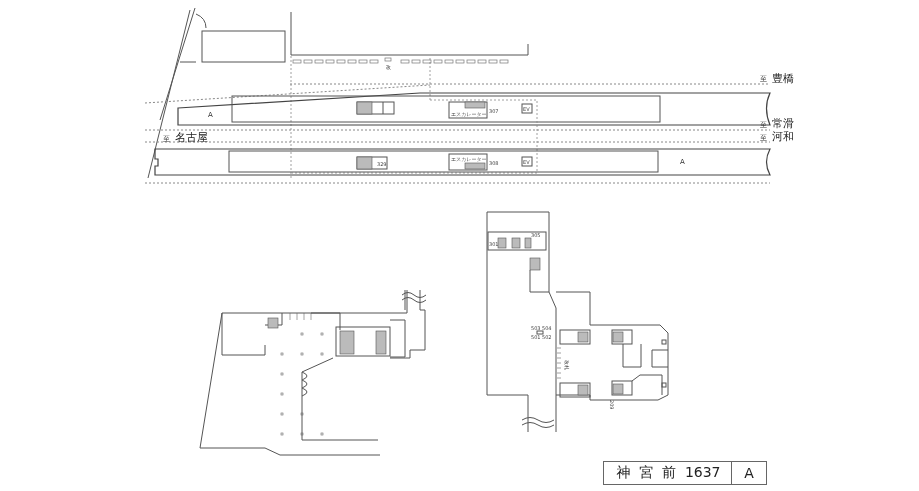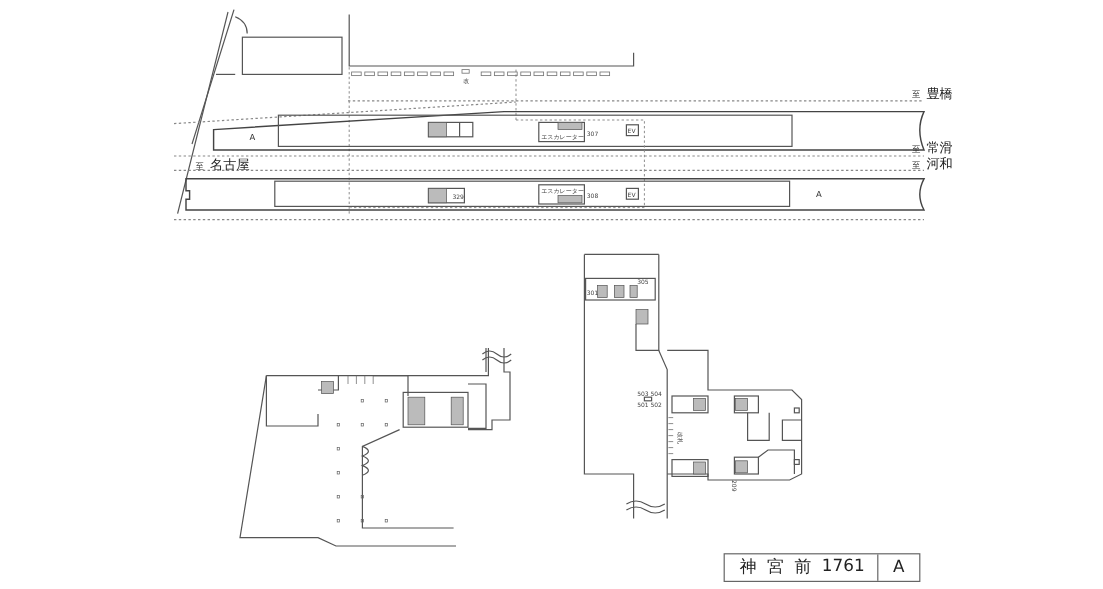--- a/index.html
+++ b/index.html
@@ -202,16 +202,16 @@
     <path class="ln" d="M522 420 Q530 415 538 420 Q546 425 554 420"></path>
     <path class="ln" d="M522 425 Q530 420 538 425 Q546 430 554 425"></path>
   </g>
 </svg>
 
 <div class="title-box">
   <div class="title-name">
     <span>神</span>
     <span>宮</span>
     <span>前</span>
-    <span class="title-code">1761</span>
+    <span class="title-code">1637</span>
   </div>
   <div class="title-sec">A</div>
 </div>
 
 </body></html>

